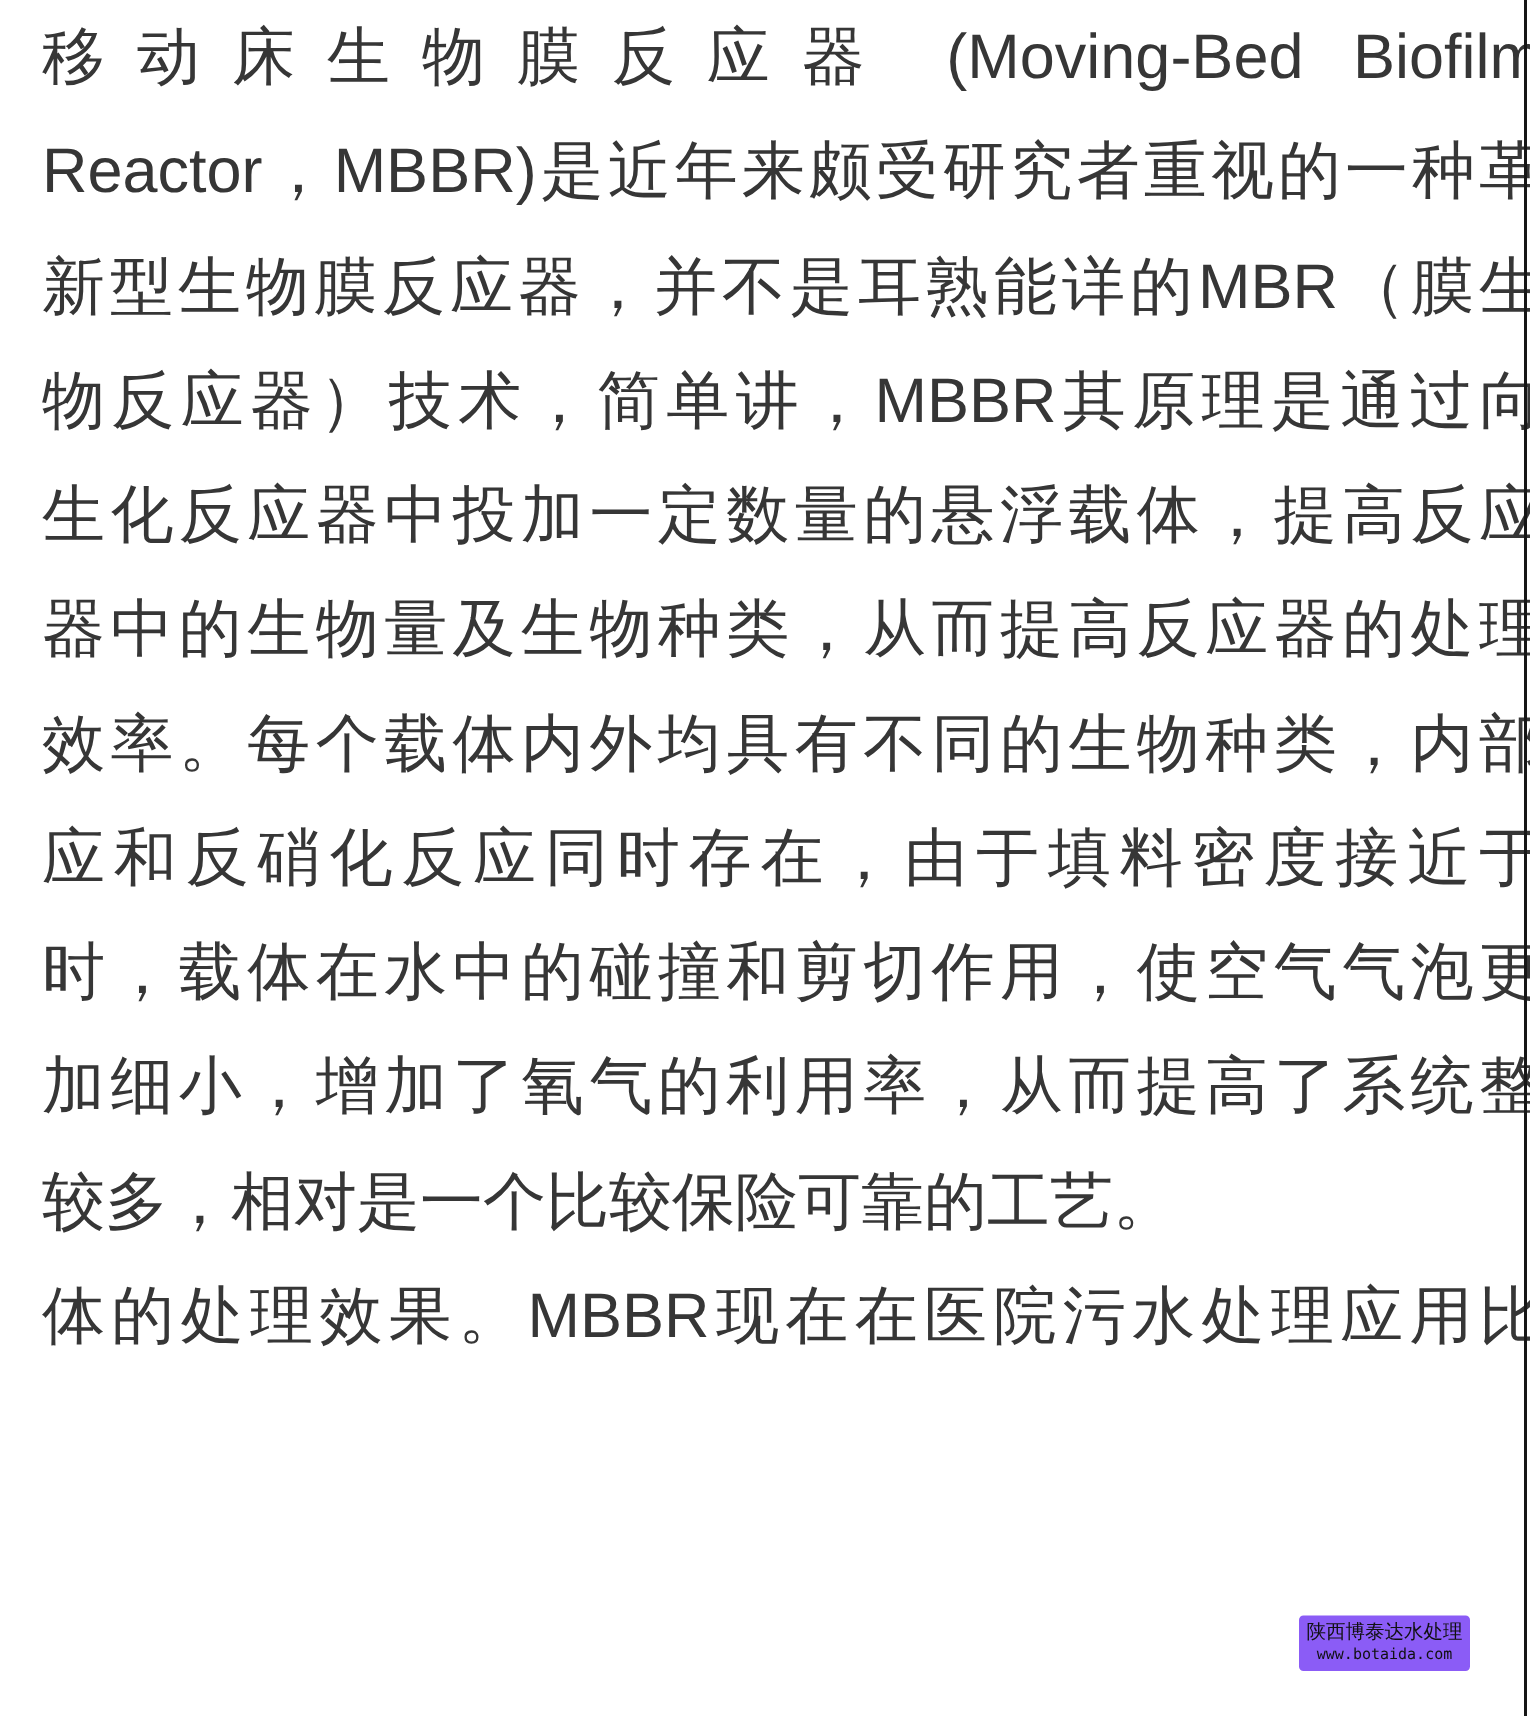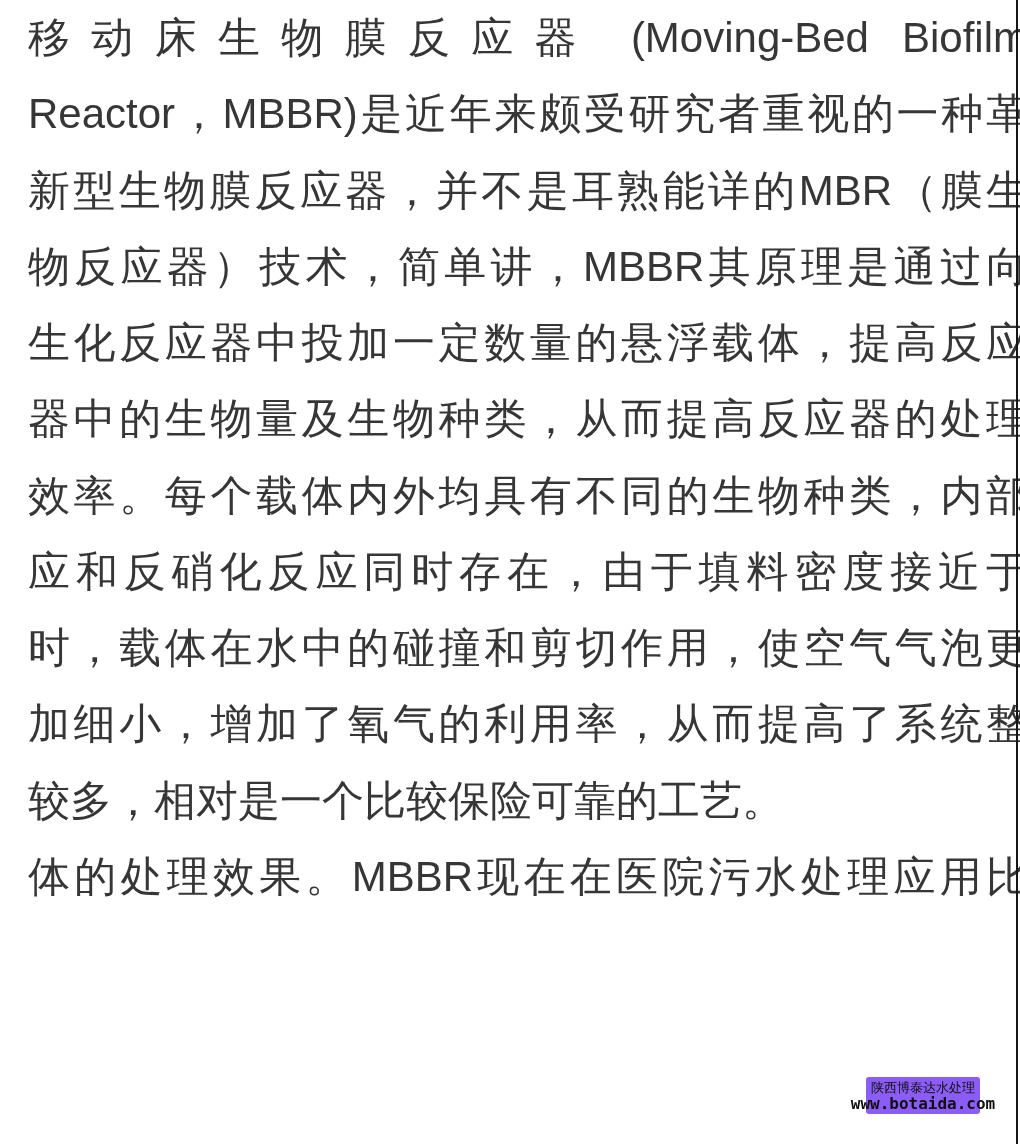--- a/index.html
+++ b/index.html
@@ -50,23 +50,23 @@
     align-items: center;
   }
   .wm-name {
     font-size: 13px;
     line-height: 16px;
     color: #101010;
     white-space: nowrap;
   }
   .wm-url {
     font-family: "DejaVu Sans Mono", monospace;
-    font-size: 16px;
+    font-size: 10px;
     line-height: 15px;
-    font-weight: 700;
+    font-weight: 400;
     color: #101010;
     white-space: nowrap;
   }
   .right-border-line {
     position: absolute;
     top: 0;
     right: 2px;
     width: 2px;
     height: 1144px;
     background: #161616;

